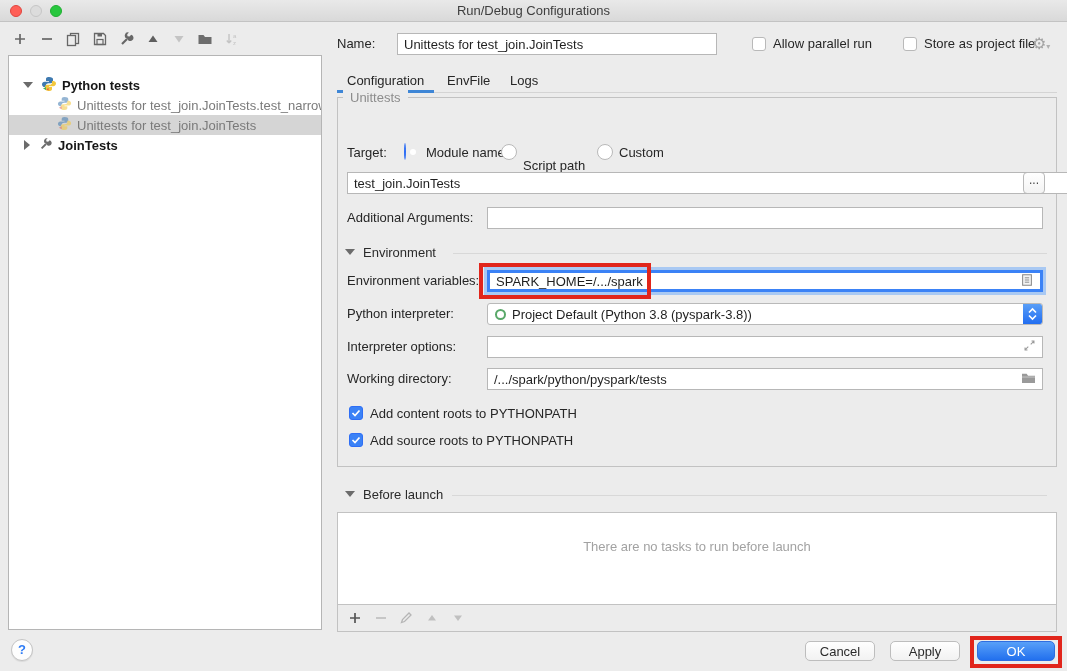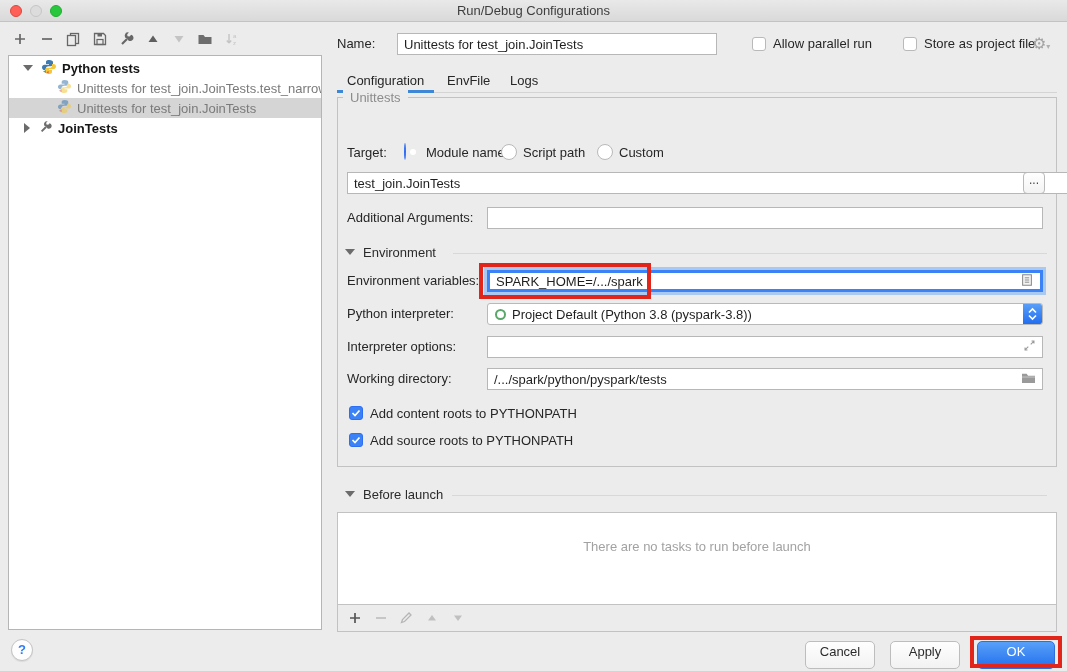--- a/index.html
+++ b/index.html
@@ -18,21 +18,21 @@
   .title { width:100%; text-align:center; line-height:21px; color:#3e3e3e; font-size:13px; }
   .tl { width:12px; height:12px; border-radius:50%; top:5px; }
   .tl-red   { left:10px; background:#ff5f57; border:1px solid #e0443e; }
   .tl-yellow{ left:30px; background:#dcdcdc; border:1px solid #c6c6c6; }
   .tl-green { left:50px; background:#28c73e; border:1px solid #1faf31; }
 
   
   .ltb-icon { top:31px; width:16px; height:16px; }
 
   
-  .tree { left:8px; top:55px; width:314px; height:575px; background:#fff; border:1px solid #b5b5b5; padding-top:2px; overflow:hidden; }
+  .tree { left:8px; top:55px; width:314px; height:575px; background:#fff; border:1px solid #b5b5b5; padding-top:19px; overflow:hidden; }
   .trow { height:20px; display:flex; align-items:center; white-space:nowrap; overflow:hidden; }
   .trow .lbl { overflow:hidden; text-overflow:clip; }
   .caret-down { width:0; height:0; border-left:5px solid transparent; border-right:5px solid transparent; border-top:6px solid #6b6b6b; }
   .caret-right { width:0; height:0; border-top:5px solid transparent; border-bottom:5px solid transparent; border-left:6px solid #6b6b6b; }
   .bold { font-weight:bold; color:#161616; }
   .dim { color:#7a7a7a; }
   .sel { background:#d5d5d5; }
 
   
   .inp, .fld {
@@ -57,21 +57,21 @@
   .tab-underline { background:#3e86d6; height:3px; }
   .tabs-hairline { height:1px; background:#d4d4d4; }
 
   
   .radio { width:16px; height:16px; border-radius:50%; background:#fff; border:1px solid #b9b9b9; }
   .radio.on { background:linear-gradient(#4f93f7,#2e6ef5); border:1px solid #2e6ef5; position:relative; }
   .radio.on::after { content:""; position:absolute; left:5px; top:5px; width:6px; height:6px; border-radius:50%; background:#fff; }
   .cbox { width:14px; height:14px; background:#fff; border:1px solid #b9b9b9; border-radius:3px; }
   .cbox.on { background:#3b82f6; border:1px solid #2e6ef5; }
 
-  .btn { height:28px; border:1px solid #bdbdbd; border-radius:5px; background:linear-gradient(#fefefe,#f2f2f2);
+  .btn { height:20px; border:1px solid #bdbdbd; border-radius:5px; background:linear-gradient(#fefefe,#f2f2f2);
          text-align:center; line-height:20px; color:#2b2b2b; font-size:13px; }
   .btn-blue { background:linear-gradient(#58a0f8,#2270ee); border:1px solid #2f6ee0; color:#fff; }
   .browse-btn { width:22px; height:22px; border:1px solid #b9b9b9; border-radius:4px; background:linear-gradient(#fff,#f3f3f3);
                 text-align:center; line-height:14px; color:#444; font-size:12px; }
 
   .combo { background:#fff; border:1px solid #b9b9b9; border-radius:3px; height:22px; display:flex; align-items:center; overflow:hidden; }
   .combo .ring { width:11px; height:11px; border:2px solid #59a869; border-radius:50%; margin:0 6px 0 7px; flex:0 0 auto; }
   .combo .main { white-space:nowrap; }
   .combo .path { font-size:11px; color:#9e9e9e; margin-left:5px; white-space:nowrap; overflow:hidden; flex:1 1 auto; }
   .stepper { width:19px; height:22px; margin-left:auto; flex:0 0 auto; border-radius:0 3px 3px 0;
@@ -207,21 +207,21 @@
 <div class="abs tab-underline" style="left:337px;top:90px;width:97px"></div>
 
 
 <div class="abs groupbox"></div>
 <div class="abs group-title">Unittests</div>
 
 <div class="abs label" style="left:347px;top:142px">Target:</div>
 <span class="abs radio on" style="left:404px;top:144px"></span>
 <div class="abs label" style="left:426px;top:142px">Module name</div>
 <span class="abs radio" style="left:501px;top:144px"></span>
-<div class="abs label" style="left:523px;top:142px">Script path</div>
+<div class="abs label" style="left:523px;top:155px">Script path</div>
 <span class="abs radio" style="left:597px;top:144px"></span>
 <div class="abs label" style="left:619px;top:142px">Custom</div>
 
 <input class="abs inp" style="left: 347px; top: 172px; width: 733px;" value="test_join.JoinTests">
 <div class="abs browse-btn" style="left:1023px;top:172px">...</div>
 
 <div class="abs label" style="left:347px;top:207px">Additional Arguments:</div>
 <input class="abs inp" style="left: 487px; top: 207px; width: 556px;" value="">
 
 

